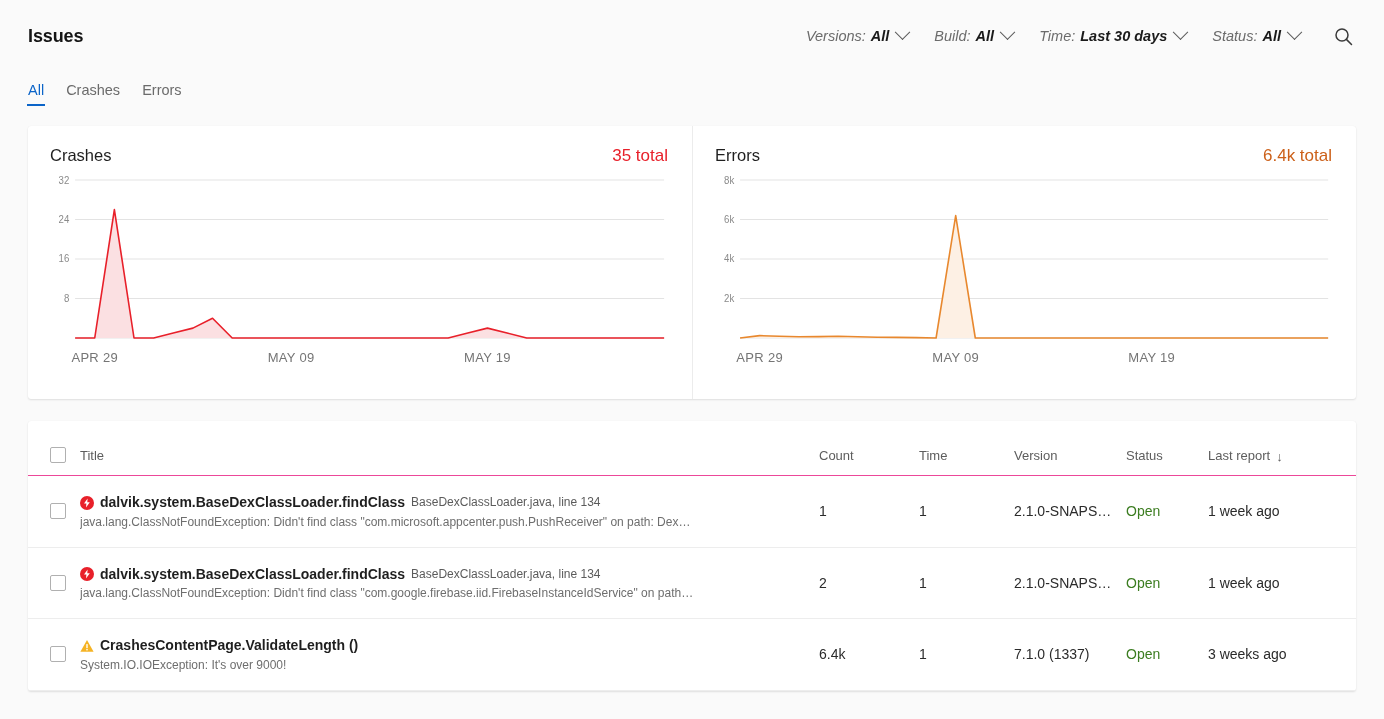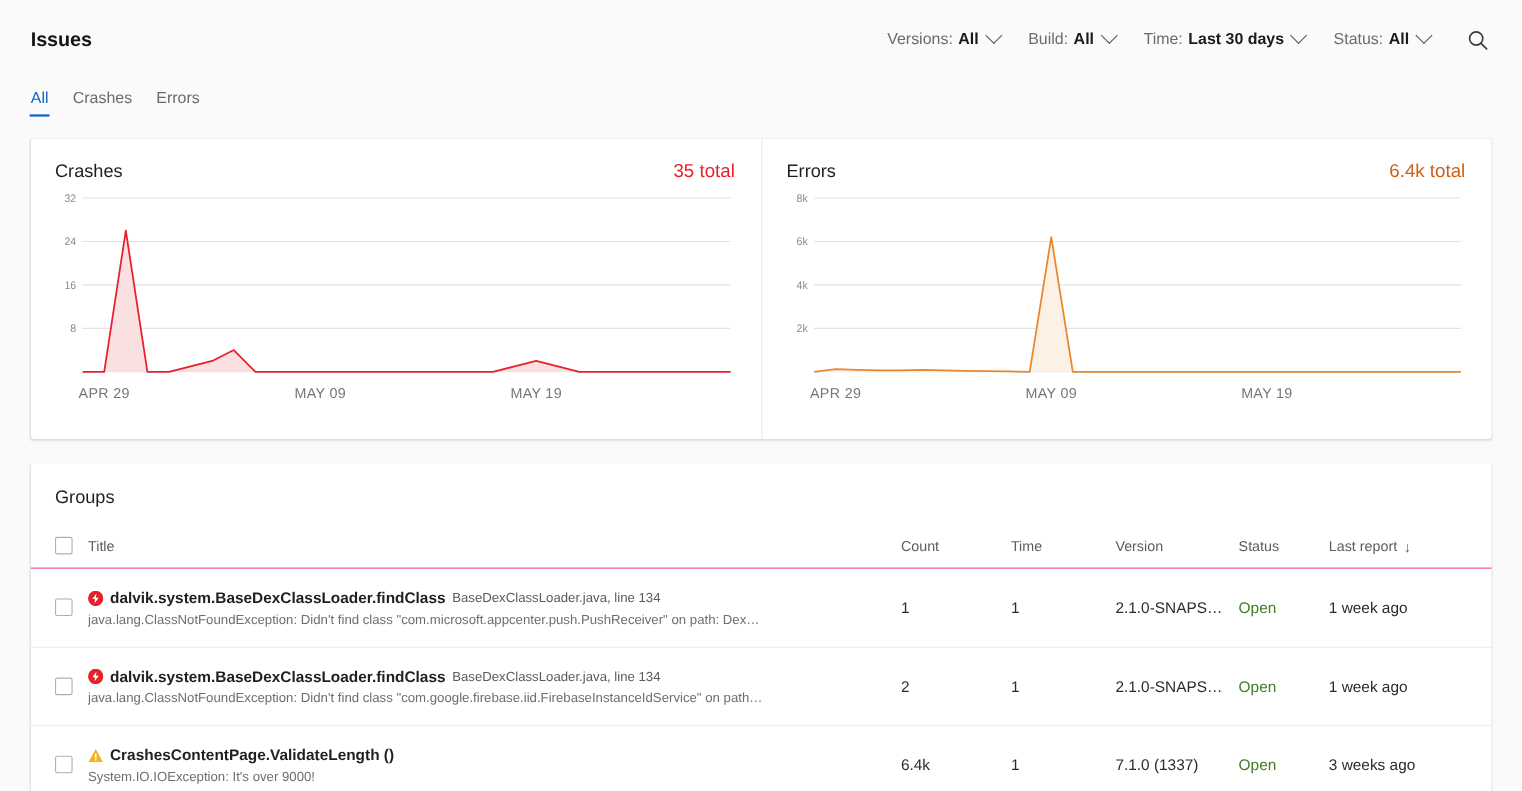--- a/index.html
+++ b/index.html
@@ -21,20 +21,21 @@
   .page-title {
     font-size: 18px;
     font-weight: bold;
     color: #141414;
     letter-spacing: -0.1px;
   }
   .header-filters {
     margin-left: auto;
     display: flex;
     gap: 26px;
+    font-style: italic;
   }
   .filter {
     display: flex;
     align-items: center;
     gap: 5px;
     font-size: 14.5px;
     cursor: pointer;
     white-space: nowrap;
   }
   .filter-label { color: #6b6b6b; }
@@ -308,21 +309,20 @@
       <div class="xlabels" id="xlabels-errors">
           <div class="xlabel" style="left: 7.23958%;">APR 29</div>
           <div class="xlabel" style="left: 39.0104%;">MAY 09</div>
           <div class="xlabel" style="left: 70.7812%;">MAY 19</div>
         </div>
     </div>
   </div>
 </div>
 
 <div class="card groups-card">
-  <div class="groups-title">Groups</div>
 
   <table class="groups">
     <thead>
       <tr>
         <th class="col-check">
           <span class="checkbox"></span>
         </th>
         <th class="col-title">Title</th>
         <th class="col-count">Count</th>
         <th class="col-users">Time</th>

